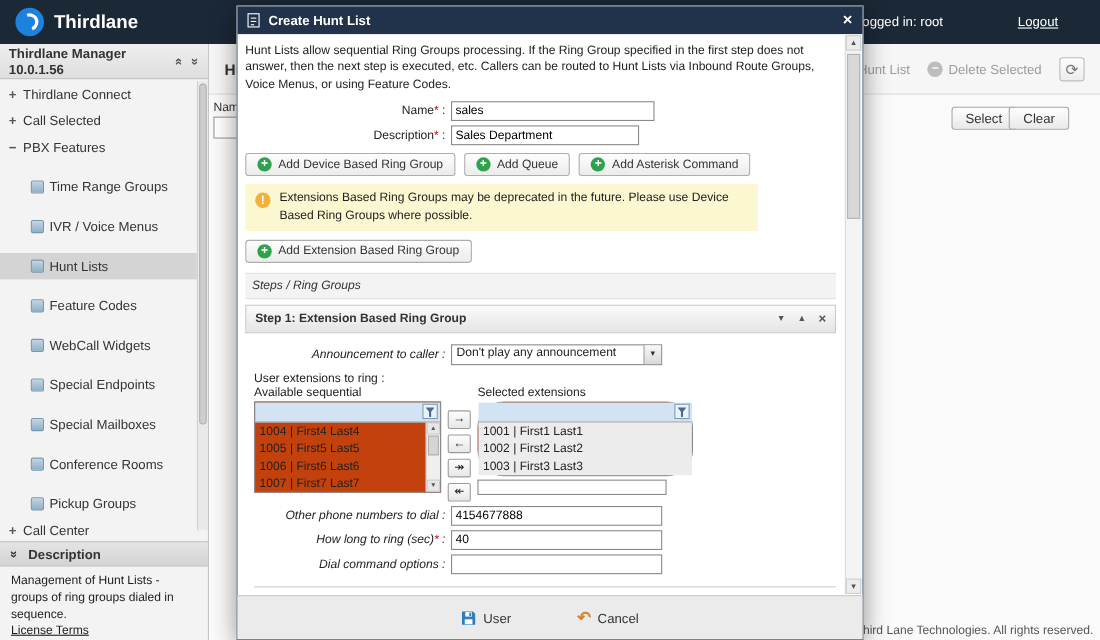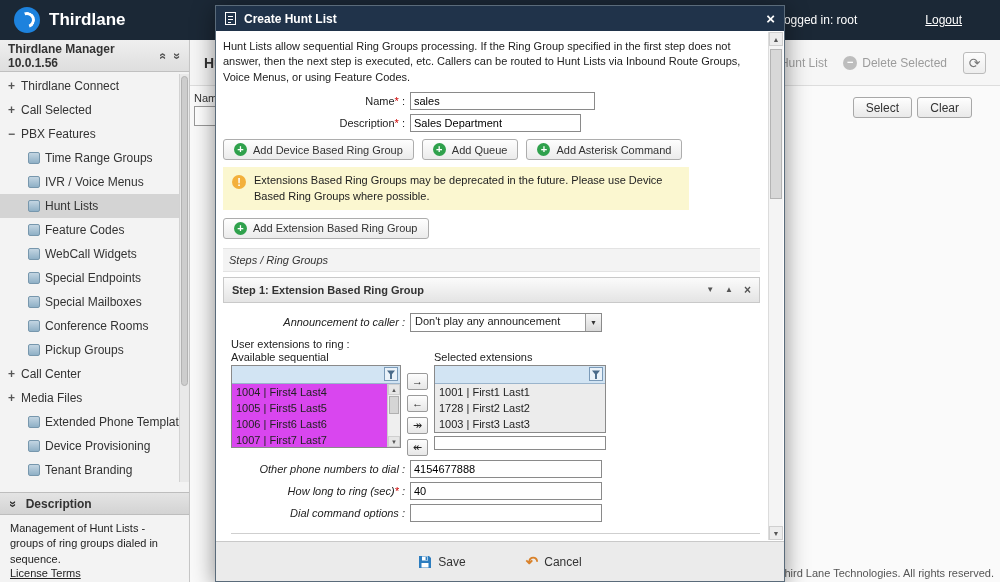--- a/index.html
+++ b/index.html
@@ -21,21 +21,21 @@
   
   .sidebar { position:absolute; left:0; top:40px; width:190px; height:542px; background:#f3f3f3;
     border-right:1px solid #c6c6c6; z-index:1; }
   .sb-header { height:32px; background:linear-gradient(#efefef,#dedede); border-bottom:1px solid #c0c0c0;
     display:flex; align-items:center; font-size:12px; font-weight:bold; color:#333; padding:0 8px; }
   .sb-collapse { margin-left:auto; display:flex; gap:8px; color:#555; font-size:12px; font-weight:bold; }
   .rot90 { display:inline-block; transform:rotate(90deg); cursor:pointer; }
   .tree { position:absolute; top:34px; left:0; right:10px; bottom:92px; overflow:hidden; }
   .tree-item { height:24px; display:flex; align-items:center; font-size:12px; color:#333;
     padding-left:8px; cursor:pointer; white-space:nowrap; }
-  .tree-item.lvl1 { padding-left:28px; }
+  .tree-item.lvl1 { padding-left:28px;margin-top:12px; }
   .tree-item.selected { background:#d4d4d4; }
   .toggle { width:13px; font-size:12px; color:#555; font-weight:bold; flex:none; }
   .toggle:empty { display:none; }
   .ticon { width:12px; height:12px; margin-right:5px; flex:none; border-radius:2px;
     background:linear-gradient(#c3d5e2,#8fb0c6); border:1px solid #7797ad; }
   .sb-scroll { position:absolute; right:0; top:34px; width:10px; height:408px; background:#e9e9e9;
     border-left:1px solid #d2d2d2; }
   .sb-thumb { position:absolute; left:1px; right:1px; top:2px; height:310px; background:#cdcdcd;
     border:1px solid #b2b2b2; border-radius:4px; }
   .sb-desc-header { position:absolute; left:0; right:0; top:452px; height:23px;
@@ -54,21 +54,21 @@
   .tb-link { display:flex; align-items:center; gap:5px; color:#9c9c9c; font-size:12px; cursor:default; white-space:nowrap; }
   .tb-circle { width:14px; height:14px; border-radius:50%; background:#bdbdbd; color:#fff;
     font-size:11px; line-height:13px; text-align:center; font-weight:bold; flex:none; }
   .tb-refresh { width:23px; height:22px; border:1px solid #bbb; border-radius:3px;
     background:linear-gradient(#fdfdfd,#ededed); color:#777; text-align:center; line-height:20px; font-size:14px; cursor:pointer; }
   .bg-filter-label { position:absolute; left:4px; top:52px; font-size:11px; color:#333; }
   .bg-filter-input { position:absolute; left:4px; top:66px; width:170px; height:20px;
     border:1px solid #9a9a9a; background:#fff; }
   .bg-btn { position:absolute; top:57px; height:21px; padding:0 12px; font-size:12px; color:#333;
     border:1px solid #a8a8a8; border-radius:3px; background:linear-gradient(#fefefe,#e9e9e9); cursor:pointer; }
-  .bg-select { right:88px; }
+  .bg-select { right:76px; }
   .bg-clear { right:28px; }
   .copyright { position:absolute; right:6px; top:527px; font-size:11px; color:#555; white-space:nowrap; }
 
   
   .modal { position:absolute; left:215px; top:5px; width:570px; height:577px; background:#fff;
     border:1px solid #5a6b7a; box-shadow:0 4px 22px rgba(0,0,0,.45); z-index:10;
     display:flex; flex-direction:column; }
   .modal-header { height:25px; background:#20334a; color:#fff; display:flex; align-items:center;
     gap:8px; padding:0 9px; font-size:12px; font-weight:bold; flex:none; }
   .mh-icon { width:11px; height:13px; border:1px solid #fff; flex:none;
@@ -116,22 +116,22 @@
   .sc-tri { font-size:8px; cursor:pointer; }
   .sc-x { font-size:12px; font-weight:bold; cursor:pointer; }
   .step-body { padding:6px 0 0 8px; }
   .fselect { display:inline-flex; align-items:stretch; height:19px; border:1px solid #8a8a8a; background:#fff; }
   .fs-text { padding:1px 4px 0; flex:1; white-space:nowrap; overflow:hidden; }
   .fs-btn { width:16px; border-left:1px solid #9a9a9a; background:linear-gradient(#f8f8f8,#d9d9d9);
     text-align:center; font-size:7px; line-height:17px; color:#333; cursor:pointer; flex:none; }
   .uext-label { margin:6px 0 1px; }
   .dual { display:flex; margin-top:1px; }
   .dlabel { margin:3px 0 2px; }
-  .listbox { border:1px solid #8a8a8a; background:#d946ef; }
-  .lb-av { width:170px; } .lb-sel { width:172px; }
+  .listbox { border:1px solid #8a8a8a; background:#c2410c; }
+  .lb-av { width:170px; } .lb-sel { width:196px;border-radius:24px; }
   .lb-header { height:18px; background:#d2e4f3; border-bottom:1px solid #9ab4cc;
     display:flex; align-items:center; justify-content:flex-end; padding:0 2px; }
   .funnel { width:14px; height:14px; border:1px solid #7a9ab8; background:#eaf2f9; position:relative; cursor:pointer; }
   .funnel::after { content:""; position:absolute; left:2px; top:2px; width:8px; height:9px; background:#4a6b8a;
     clip-path:polygon(0 0,100% 0,62% 42%,62% 100%,38% 100%,38% 42%); }
   .lb-items { position:relative; overflow:hidden; }
   .lb-av .lb-items { height:63px; padding-right:13px; }
   .lb-sel .lb-items { height:48px; background:#ececec; }
   .lb-row { height:16px; line-height:16px; padding:0 4px; white-space:nowrap; cursor:pointer; }
   .lb-scroll { position:absolute; right:0; top:0; bottom:0; width:13px; background:#efefef; border-left:1px solid #ccc; }
@@ -411,21 +411,21 @@
         <div>
           <div class="dlabel" style="margin-top:0">Selected extensions</div>
           <div class="listbox lb-sel">
             <div class="lb-header">
               <span class="funnel"></span>
             </div>
             <div class="lb-items">
 
                 <div class="lb-row"><span>1001 | First1 Last1</span></div>
 
-                <div class="lb-row"><span>1728 | First2 Last2</span></div>
+                <div class="lb-row"><span>1002 | First2 Last2</span></div>
 
                 <div class="lb-row"><span>1003 | First3 Last3</span></div>
 
             </div>
           </div>
           <div class="sel-extra"></div>
         </div>
       </div>
 
       <div class="frow">
@@ -454,20 +454,20 @@
   </div>
 
   <div class="modal-footer">
     <button class="foot-btn">
       <svg width="14" height="14" viewBox="0 0 14 14">
           <path d="M1 1h10l2 2v10H1z" fill="#2d7dbf"></path>
           <rect x="3.5" y="8" width="7" height="4.5" fill="#fff"></rect>
           <rect x="4" y="1.5" width="6" height="4" fill="#fff"></rect>
           <rect x="7.6" y="2" width="1.8" height="3" fill="#2d7dbf"></rect>
         </svg>
-      <span>Save</span>
+      <span>User</span>
     </button>
     <button class="foot-btn">
       <span class="undo-ico">↶</span>
       <span>Cancel</span>
     </button>
   </div>
 </div>
 
 </body></html>

